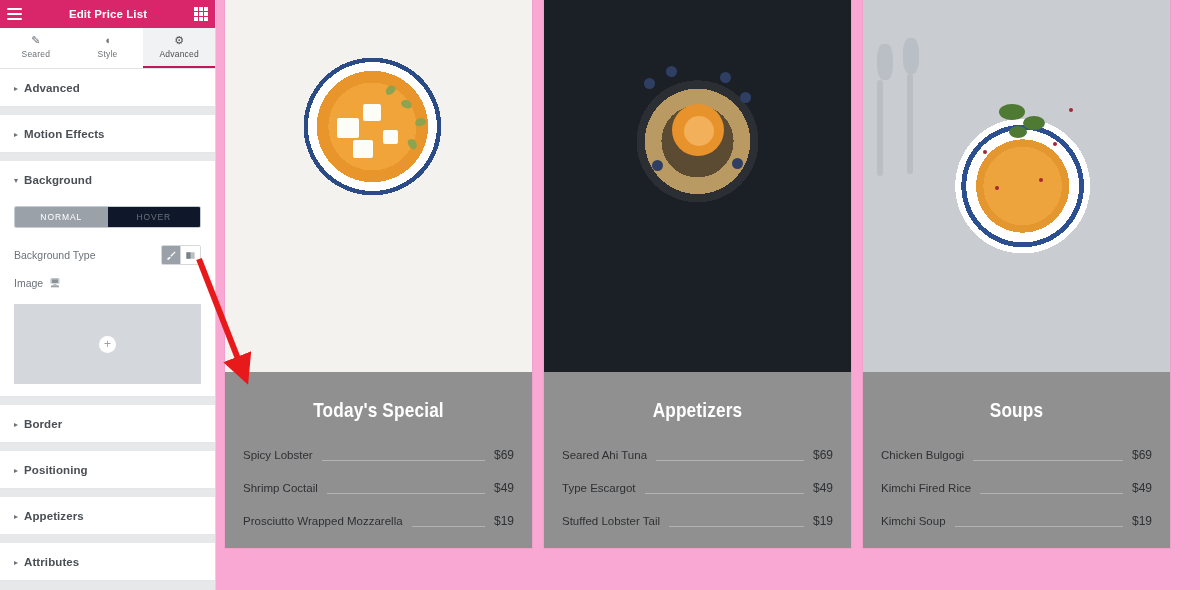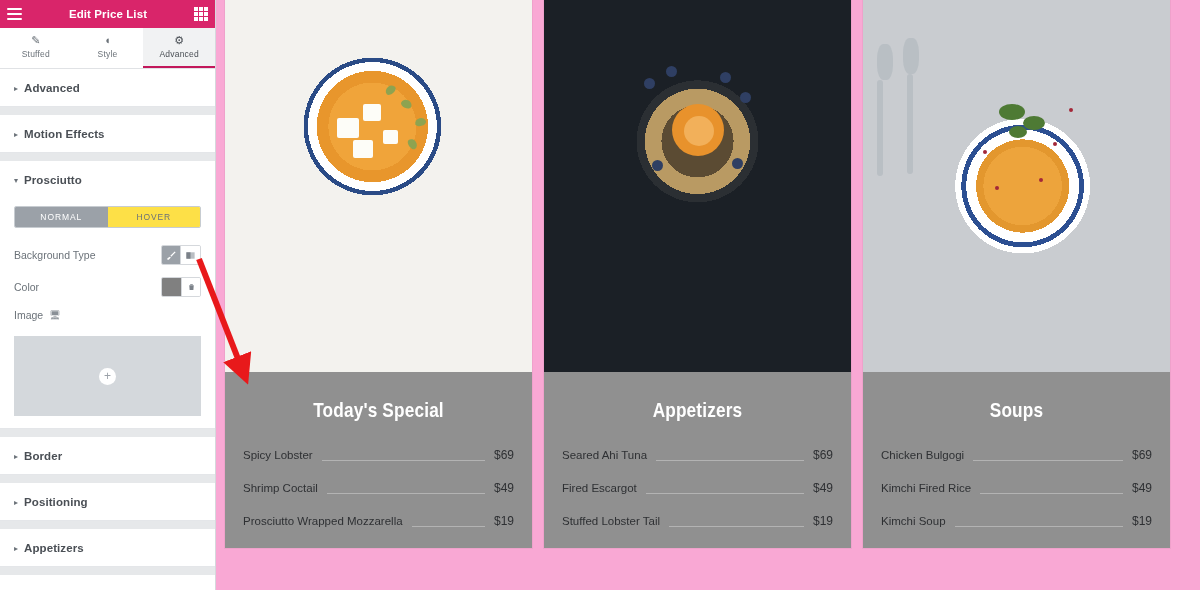--- a/index.html
+++ b/index.html
@@ -76,21 +76,21 @@
 
   .sec-body { padding: 0 14px 12px 14px; background: #ffffff; text-align: center; }
 
   .seg {
     display: flex; height: 22px; margin: 8px 0 14px 0;
     border: 1px solid #c7ccd1; border-radius: 2px; overflow: hidden;
   }
   .seg div {
     flex: 1; display: flex; align-items: center; justify-content: center;
     font-size: 8.5px; letter-spacing: .9px; color: #6b7279;
-    background: #fde047; cursor: pointer;
+    background: #0f172a; cursor: pointer;
   }
   .seg div.on { background: #9ba1a8; color: #ffffff; }
 
   .ctrl-row { display: flex; align-items: center; min-height: 26px; margin-bottom: 6px; }
   .ctrl-label { font-size: 10.5px; color: #6b7279; flex: 1; display: flex; align-items: center; gap: 6px; }
   .ctrl-right { display: flex; align-items: center; }
 
   .btn-group { display: flex; border: 1px solid #d5d8dc; border-radius: 2px; overflow: hidden; }
   .btn-group .gb {
     width: 19px; height: 18px; display: flex; align-items: center; justify-content: center;
@@ -197,21 +197,21 @@
           <i></i>
           <i></i>
           <i></i>
           <i></i>
       </div>
     </div>
 
     <div class="tabs">
       <div class="tab">
         <span class="tab-ico">✎</span>
-        <span class="tab-lbl">Stuffed</span>
+        <span class="tab-lbl">Seared</span>
       </div>
       <div class="tab">
         <span class="tab-ico">◖</span>
         <span class="tab-lbl">Style</span>
       </div>
       <div class="tab active">
         <span class="tab-ico">⚙</span>
         <span class="tab-lbl">Advanced</span>
       </div>
     </div>
@@ -230,21 +230,21 @@
         <div class="sec-head">
           <span class="sec-caret">▸</span>
           <span class="sec-label">Motion Effects</span>
         </div>
       </div>
       <div class="sec-gap"></div>
 
       <div class="section">
         <div class="sec-head">
           <span class="sec-caret">▾</span>
-          <span class="sec-label">Prosciutto</span>
+          <span class="sec-label">Background</span>
         </div>
         <div class="sec-body">
 
           <div class="seg">
             <div class="on">NORMAL</div>
             <div>HOVER</div>
           </div>
 
           <div class="ctrl-row">
             <div class="ctrl-label">Background Type</div>
@@ -258,33 +258,20 @@
                 <div class="gb">
                   <svg width="11" height="11" viewBox="0 0 24 24" aria-hidden="true">
                     <rect x="3" y="5" width="18" height="14" fill="#b9bec3"></rect>
                     <rect x="3" y="5" width="9" height="14" fill="#7b8189"></rect>
                   </svg>
                 </div>
               </div>
             </div>
           </div>
 
-          <div class="ctrl-row">
-            <div class="ctrl-label">Color</div>
-            <div class="ctrl-right">
-              <div class="swatch-wrap">
-                <div class="swatch"></div>
-                <div class="trash-btn">
-                  <svg width="9" height="10" viewBox="0 0 24 24" aria-hidden="true">
-                    <path d="M6 7h12l-1 13H7L6 7zm3-3h6l1 2H8l1-2z" fill="#7b8189"></path>
-                  </svg>
-                </div>
-              </div>
-            </div>
-          </div>
 
           <div class="ctrl-row" style="min-height:18px;margin-bottom:12px">
             <div class="ctrl-label">
               <span>Image</span>
               <span class="monitor-ico">🖥</span>
             </div>
           </div>
 
           <div class="img-drop">
             <div class="plus-circle">+</div>
@@ -374,21 +361,21 @@
           <div class="berry" style="left:188px;top:158px"></div>
         </div>
         <div class="card-body">
           <div class="card-title">Appetizers</div>
           <div class="row">
             <span class="nm">Seared Ahi Tuna</span>
             <span class="dash"></span>
             <span class="pr">$69</span>
           </div>
           <div class="row">
-            <span class="nm">Fired Escargot</span>
+            <span class="nm">Type Escargot</span>
             <span class="dash"></span>
             <span class="pr">$49</span>
           </div>
           <div class="row">
             <span class="nm">Stuffed Lobster Tail</span>
             <span class="dash"></span>
             <span class="pr">$19</span>
           </div>
         </div>
       </div>

